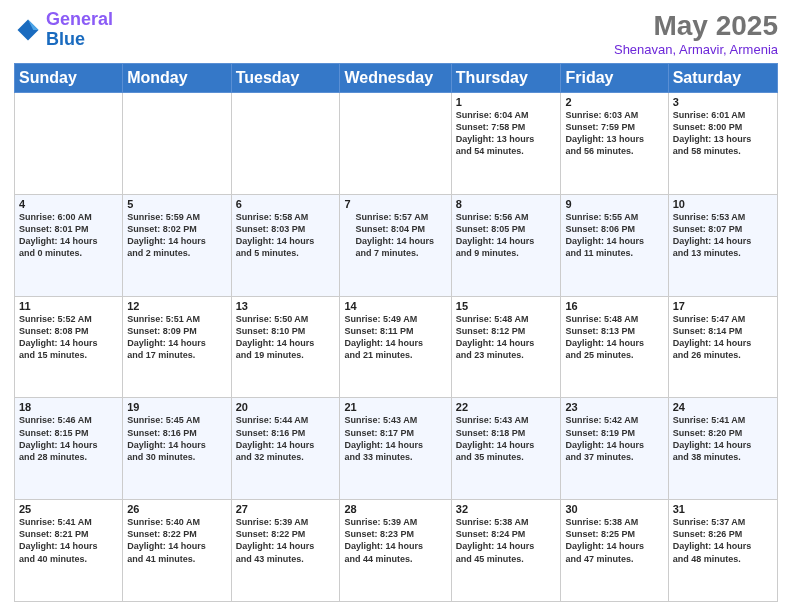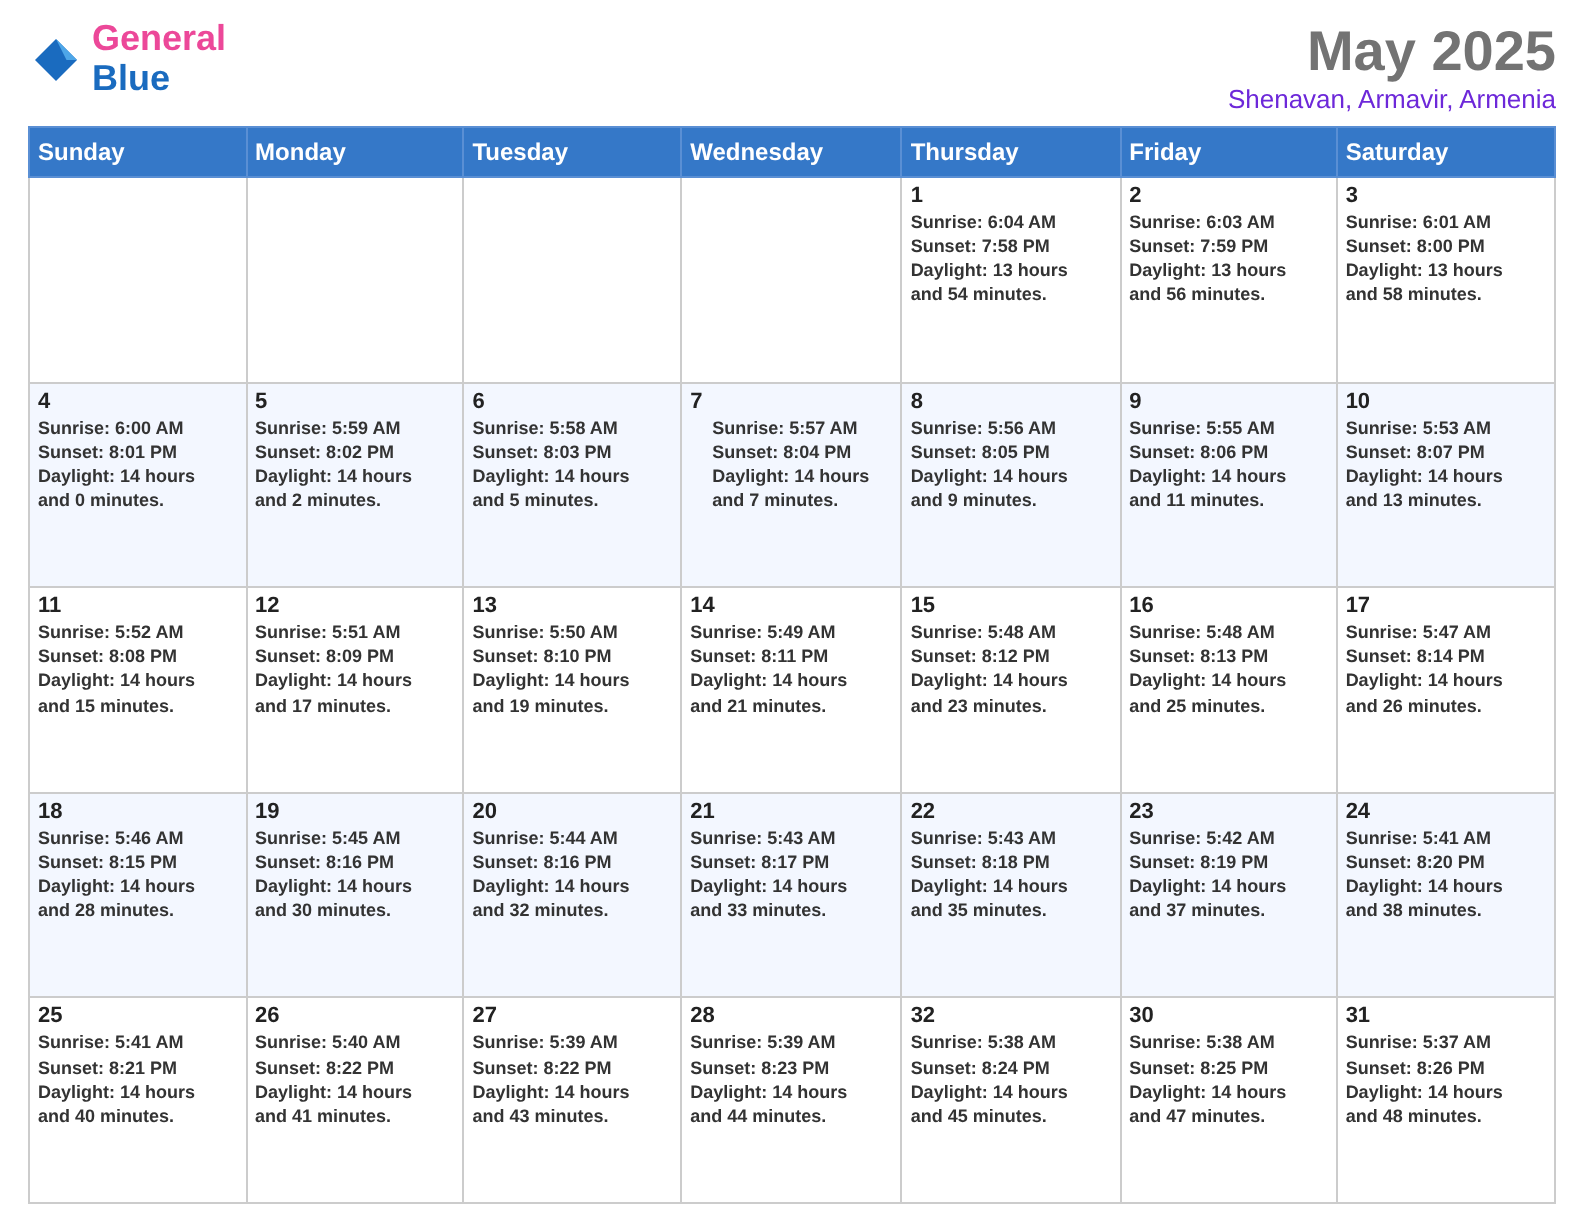--- a/index.html
+++ b/index.html
@@ -26,21 +26,21 @@
     .logo {
       display: flex;
       align-items: center;
       gap: 4px;
     }
     .logo-text {
       font-size: 18px;
       font-weight: bold;
       line-height: 1.1;
     }
-    .logo-general { color: #ec4899; }
+    .logo-general { color: #8b5cf6; }
     .logo-blue { color: #1a6bbf; }
     .logo-icon {
       width: 28px;
       height: 28px;
     }
     .title-block {
       text-align: right;
     }
     .month-year {
       font-size: 28px;
@@ -52,21 +52,21 @@
       color: #6d28d9;
     }
     .calendar {
       width: 100%;
       border-collapse: collapse;
       flex: 1;
     }
     .calendar th {
       background: #3578c8;
       color: #fff;
-      font-size: 12px;
+      font-size: 16px;
       font-weight: bold;
       padding: 5px 4px;
       text-align: left;
       border: 1px solid #5a8fd4;
     }
     .calendar td {
       border: 1px solid #ccc;
       vertical-align: top;
       padding: 3px 4px;
       width: 113px;

